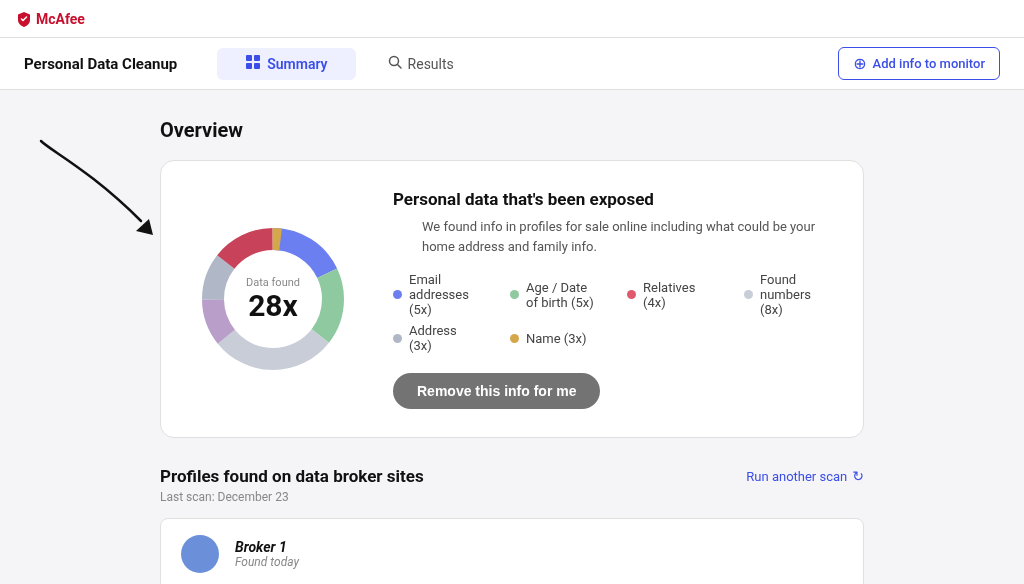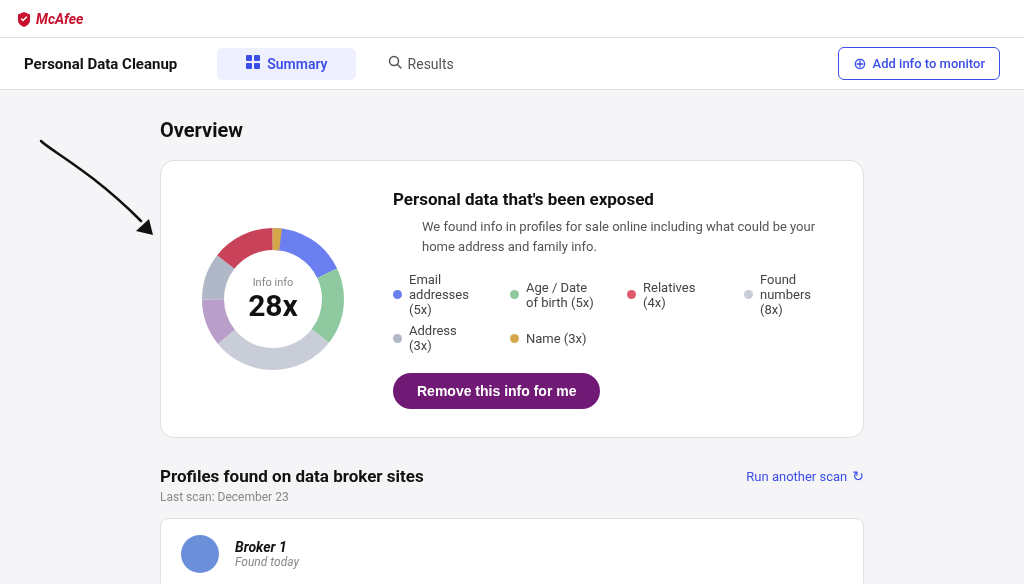--- a/index.html
+++ b/index.html
@@ -14,21 +14,20 @@
     }
 
     
     .top-bar {
       background: white;
       border-bottom: 1px solid #e0e0e0;
       padding: 0 16px;
       height: 38px;
       display: flex;
       align-items: center;
-      font-style: italic;
     }
     .mcafee-logo {
       color: #c8102e;
       font-weight: 700;
       font-size: 14px;
       display: flex;
       align-items: center;
       gap: 4px;
     }
     .mcafee-logo .shield {
@@ -180,21 +179,21 @@
       flex-shrink: 0;
     }
     .dot-blue { background: #6b7ff0; }
     .dot-red { background: #e05a6e; }
     .dot-gray { background: #b0b8c8; }
     .dot-green { background: #8ec9a0; }
     .dot-lightgray { background: #c8cdd8; }
     .dot-yellow { background: #d4a74a; }
 
     .remove-btn {
-      background: #701a75;
+      background: #737373;
       color: white;
       border: none;
       border-radius: 24px;
       padding: 10px 24px;
       font-size: 14px;
       font-weight: 600;
       cursor: pointer;
       display: inline-block;
     }
 
@@ -330,21 +329,21 @@
           <circle r="60" cx="0" cy="0" fill="none" stroke="#b89ec8" stroke-width="22" stroke-dasharray="40.3 336.69" stroke-dashoffset="-147.45"></circle>
 
           <circle r="60" cx="0" cy="0" fill="none" stroke="#b0b8c8" stroke-width="22" stroke-dasharray="40.3 336.69" stroke-dashoffset="-187.75"></circle>
 
           <circle r="60" cx="0" cy="0" fill="none" stroke="#c8435a" stroke-width="22" stroke-dasharray="53.9 323.09" stroke-dashoffset="-228.05"></circle>
 
           <circle r="60" cx="0" cy="0" fill="none" stroke="#d4a74a" stroke-width="22" stroke-dasharray="8 368.99" stroke-dashoffset="-281.95"></circle>
         </g>
       </svg>
       <div class="donut-center">
-        <div class="label">Info info</div>
+        <div class="label">Data found</div>
         <div class="count">28x</div>
       </div>
     </div>
 
     <div class="exposed-info">
       <h2>Personal data that's been exposed</h2>
       <p>We found info in profiles for sale online including what could be your home address and family info.</p>
       <div class="info-grid">
         <div class="info-item">
           <span class="dot dot-blue"></span>

